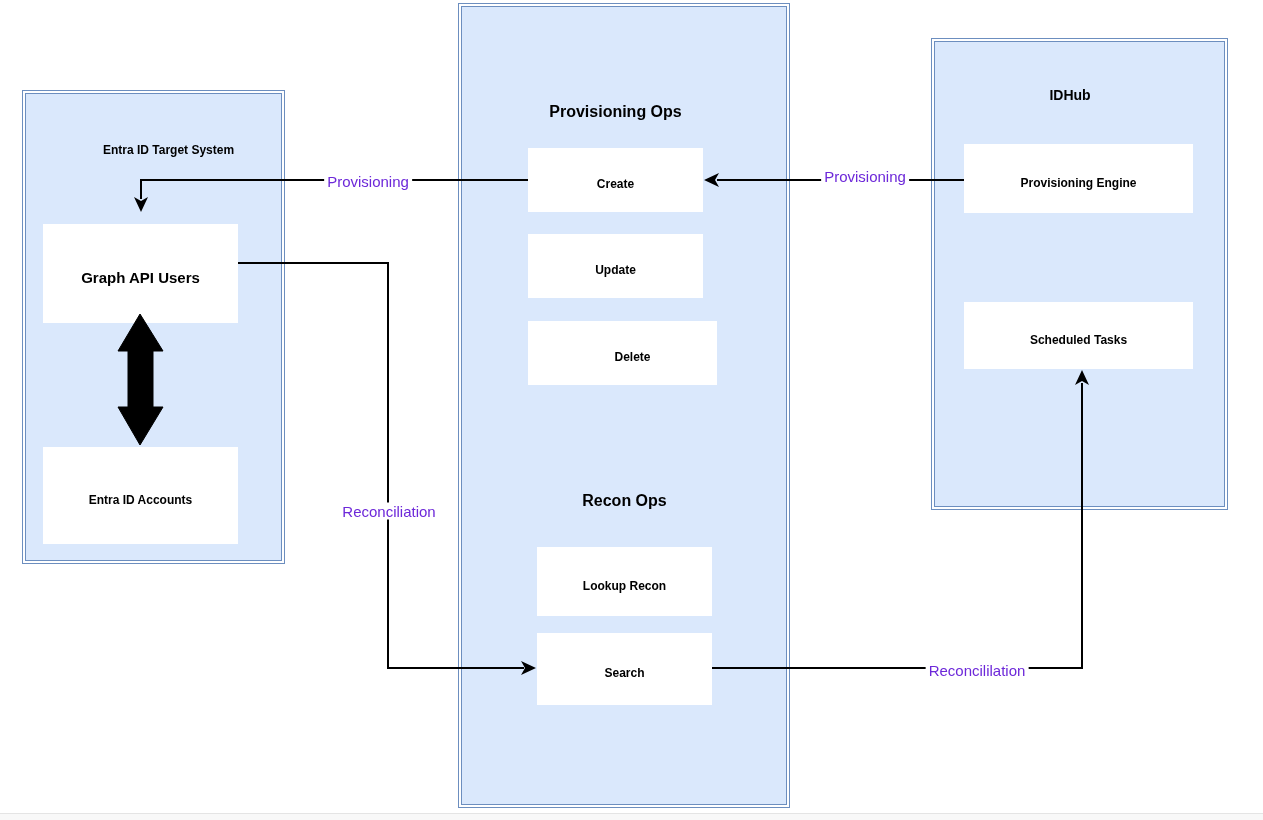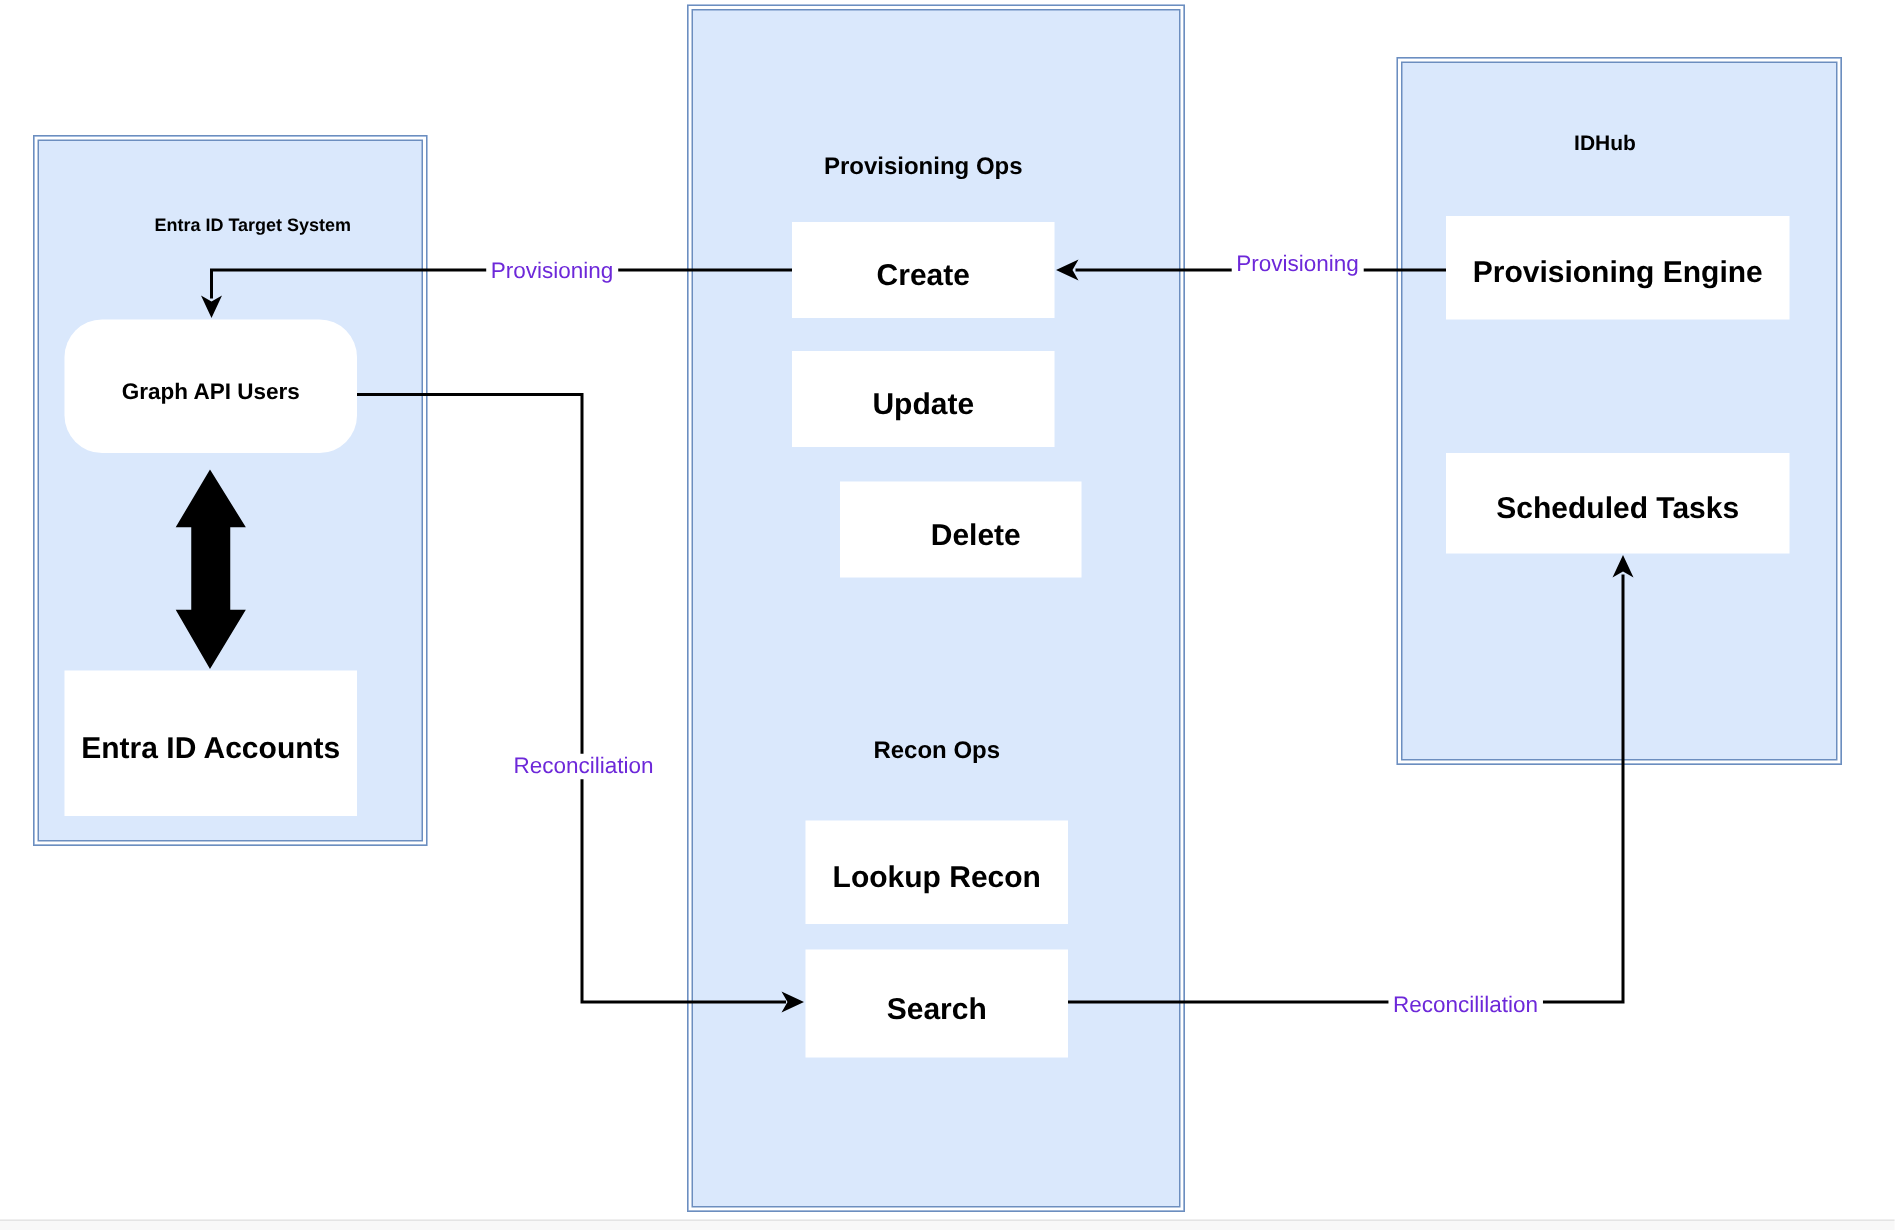--- a/index.html
+++ b/index.html
@@ -33,21 +33,21 @@
   .pre{white-space:pre;}
   .node{
     position:absolute;
     background:#ffffff;
     display:flex;
     align-items:center;
     justify-content:center;
     padding-top:8px;
     box-sizing:border-box;
     font-weight:bold;
-    font-size:20px;
+    font-size:12px;
     color:#000;
     text-align:center;
     z-index:2;
   }
   .section-label{
     position:absolute;
     text-align:center;
     font-weight:bold;
     font-size:16px;
     color:#000;
@@ -87,26 +87,26 @@
   <div class="group" style="left:22px;top:90px;width:263px;height:474px;"></div>
   <div class="group" style="left:458px;top:3px;width:332px;height:805px;"></div>
   <div class="group" style="left:931px;top:38px;width:297px;height:472px;"></div>
 
   <div class="group-title" style="left:22px;top:143px;width:293px;font-size:12px;">Entra ID Target System</div>
   <div class="group-title" style="left:931px;top:72px;width:278px;font-size:14px;margin-top:15px;">IDHub</div>
 
   <div class="section-label" style="left:528px;top:103px;width:175px;">Provisioning Ops</div>
   <div class="section-label" style="left:537px;top:492px;width:175px;">Recon Ops</div>
 
-  <div class="node" style="left:43px;top:213px;width:195px;height:89px;font-size:15px;border-radius:25px;">Graph API Users</div>
+  <div class="node" style="left:43px;top:224px;width:195px;height:99px;font-size:15px;">Graph API Users</div>
   <div class="node" style="left:43px;top:447px;width:195px;height:97px;">Entra ID Accounts</div>
 
   <div class="node" style="left:528px;top:148px;width:175px;height:64px;">Create</div>
   <div class="node" style="left:528px;top:234px;width:175px;height:64px;">Update</div>
-  <div class="node" style="left:560px;top:321px;width:161px;height:64px;padding-left:20px;">Delete</div>
+  <div class="node" style="left:528px;top:321px;width:189px;height:64px;padding-left:20px;">Delete</div>
 
   <div class="node" style="left:537px;top:547px;width:175px;height:69px;">Lookup Recon</div>
   <div class="node" style="left:537px;top:633px;width:175px;height:72px;">Search</div>
 
   <div class="node" style="left:964px;top:144px;width:229px;height:69px;">Provisioning Engine</div>
   <div class="node" style="left:964px;top:302px;width:229px;height:67px;">Scheduled Tasks</div>
 
   <svg id="edges" viewBox="0 0 1263 820" xmlns="http://www.w3.org/2000/svg">
 
     <g>

